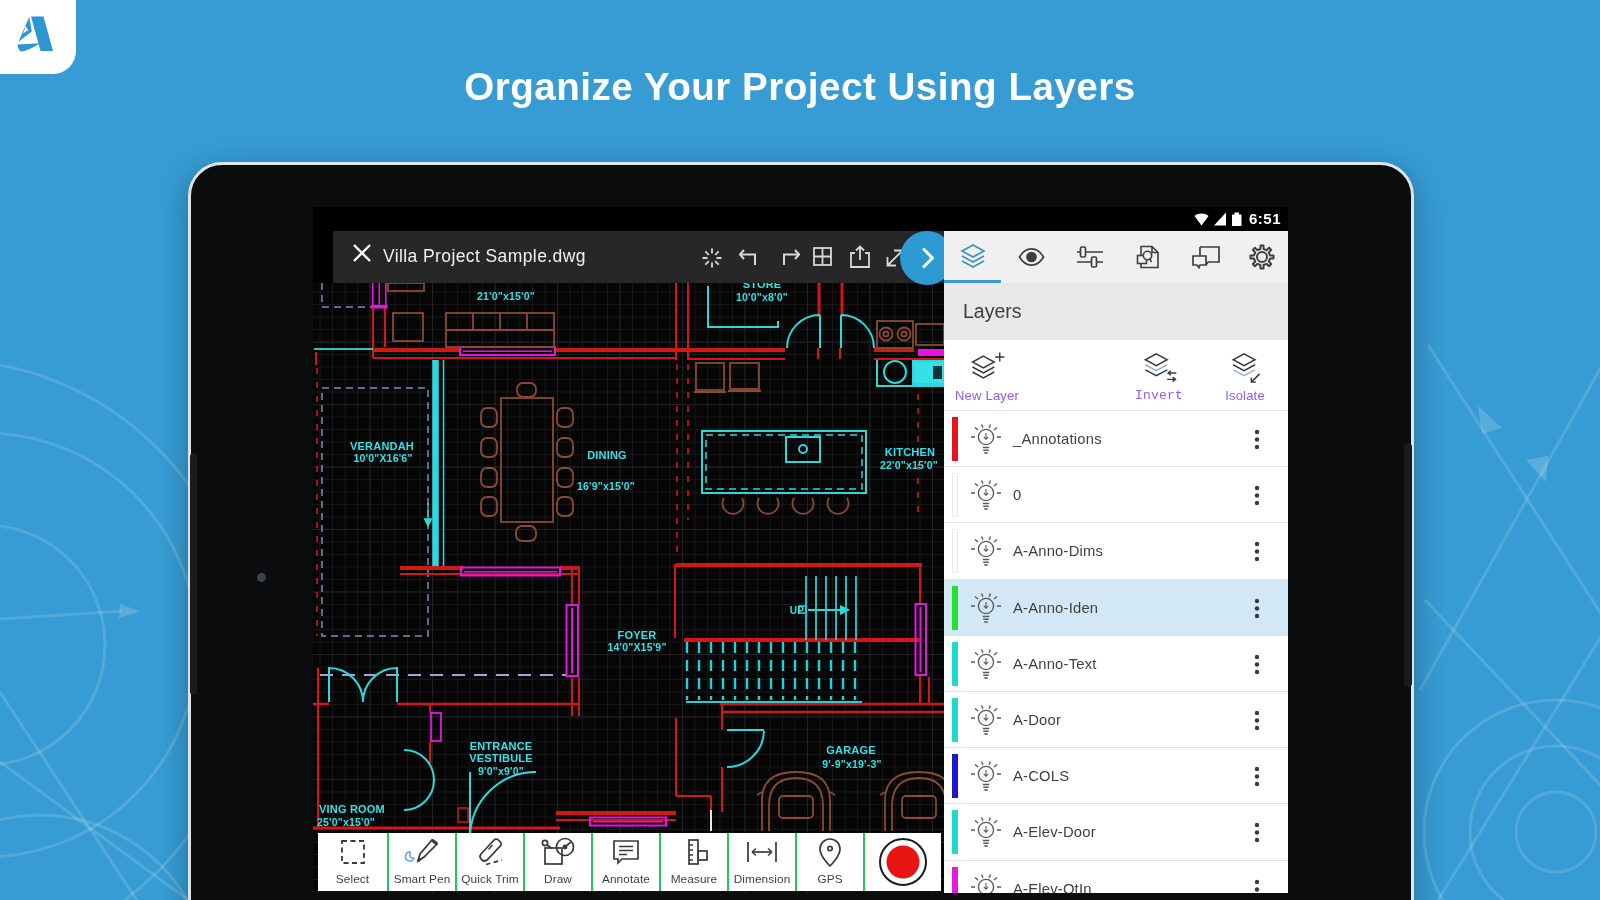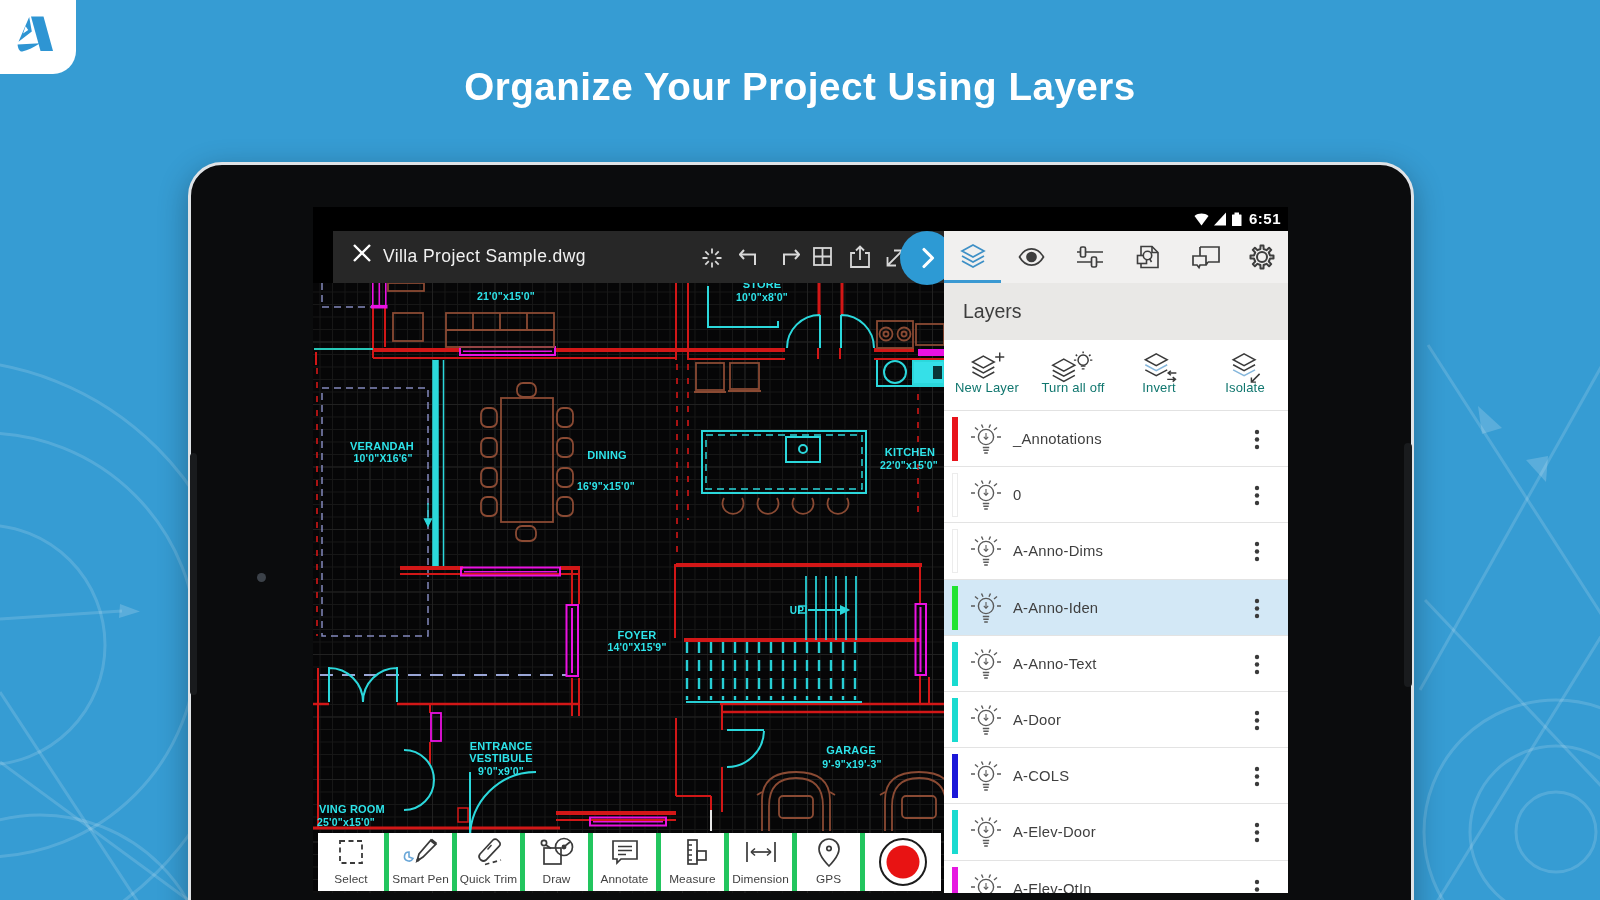--- a/index.html
+++ b/index.html
@@ -28,31 +28,31 @@
   #plan { position:absolute; left:0; top:0; }
   #bluebtn { position:absolute; left:587px; top:24px; width:54px; height:54px; border-radius:50%; background:#2d9ad4; }
   #bluebtn svg { position:absolute; left:0; top:0; }
   #panel { position:absolute; left:631px; top:24px; width:344px; height:608px; background:#fff; }
   #tabs { position:absolute; left:0; top:0; width:344px; height:52px; background:#f1f0ef; }
   #tabline { position:absolute; left:0; top:49px; width:57px; height:3px; background:#3a99d2; }
   #layersbar { position:absolute; left:0; top:52px; width:344px; height:57px; background:#e9e8e6; }
   #layersbar span { position:absolute; left:19px; top:17px; font-size:19.5px; color:#3d3d3d; }
   #actions { position:absolute; left:0; top:109px; width:344px; height:71px; background:#fff; border-bottom:1px solid #e2e2e2; }
   .act { position:absolute; top:0; width:86px; height:71px; text-align:center; }
-  .act .lbl { position:absolute; bottom:16px; width:100%; font-size:13px; color:#0f766e; letter-spacing:0.2px; }
+  .act .lbl { position:absolute; bottom:8px; width:100%; font-size:13px; color:#8b5cf6; letter-spacing:0.2px; }
   .act svg { margin-top:10px; }
   #rows { position:absolute; left:0; top:180px; width:344px; }
   .lrow { position:relative; width:344px; height:56.2px; background:#fff; border-bottom:1px solid #e3e3e3;padding-left:8px; }
   .lrow.hl { background:#d3e8f6; }
   .cbar { position:absolute; left:8px; top:6px; width:6px; height:44px; }
   .lname { position:absolute; left:69px; top:20px; font-size:14.8px; color:#3f3f3f; letter-spacing:0.2px; }
   .dots { position:absolute; left:310px; top:17px; }
   .bulb { position:absolute; left:24px; top:11px; }
   #btoolbar { position:absolute; left:5px; top:626px; width:623px; height:58px; background:#fff; display:flex; }
-  .tcell { position:relative; width:68px; height:58px; border-right:5px solid #22c55e; }
+  .tcell { position:relative; width:68px; height:58px; border-right:2px solid #22c55e; }
   .tcell:first-child { width:71px; }
   .tcell .tlbl { position:absolute; bottom:5px; width:100%; text-align:center; font-size:11.8px; color:#3f3f3f; letter-spacing:0.1px; }
   .tcell svg { position:absolute; left:50%; top:4px; transform:translateX(-50%); }
   #redcell { position:relative; flex:1; border-right:none; }
 </style>
 </head>
 <body>
 <svg id="decor" width="1600" height="900" viewBox="0 0 1600 900" fill="none">
   <g stroke="rgba(255,255,255,0.15)" stroke-width="3">
     <circle cx="-15" cy="645" r="120"></circle>
@@ -331,32 +331,21 @@
       <div id="actions">
         <div class="act" style="left:0;">
           <svg width="40" height="34" viewBox="0 0 44 36" stroke="#3a3a3a" stroke-width="1.6" fill="none">
             <path d="M18,6 L30,12.5 L18,19 L6,12.5 Z"></path>
               <path d="M6,18 L18,24.5 L30,18"></path>
               <path d="M6,23.5 L18,30 L30,23.5"></path>
             <path d="M36,2 V12 M31,7 H41"></path>
           </svg>
           <div class="lbl">New Layer</div>
         </div>
-        <div class="act" style="left:86px;">
-          <svg width="48" height="35" viewBox="0 0 52 38" stroke="#3a3a3a" stroke-width="1.6" fill="none">
-            <path d="M16,10 L28,16.5 L16,23 L4,16.5 Z"></path>
-              <path d="M4,22 L16,28.5 L28,22"></path>
-              <path d="M4,27.5 L16,34 L28,27.5"></path>
-            <circle cx="37" cy="11" r="5.5"></circle>
-              <path d="M34.5,17.5 H39.5 M35.5,20.5 H38.5"></path>
-            <path d="M37,1.5 V3.5 M29,5 L30.5,6.5 M45,5 L43.5,6.5 M27,11 H29.5 M44.5,11 H47"></path>
-          </svg>
-          <div class="lbl">Turn all off</div>
-        </div>
-        <div class="act" style="left:172px;">
+        <div class="act" style="left:172px;font-family:Liberation Mono, monospace;">
           <svg width="42" height="35" viewBox="0 0 46 38" stroke="#3a3a3a" stroke-width="1.6" fill="none">
             <path d="M20,4 L32,10.5 L20,17 L8,10.5 Z"></path>
               <path d="M8,16 L20,22.5 L32,16" stroke="#86b7dc"></path>
               <path d="M8,21.5 L20,28 L32,21.5"></path>
             <path d="M42,25 H33 M36,22.5 L33,25 L36,27.5"></path>
             <path d="M32,32 H41 M38,29.5 L41,32 L38,34.5"></path>
           </svg>
           <div class="lbl">Invert</div>
         </div>
         <div class="act" style="left:258px;">

